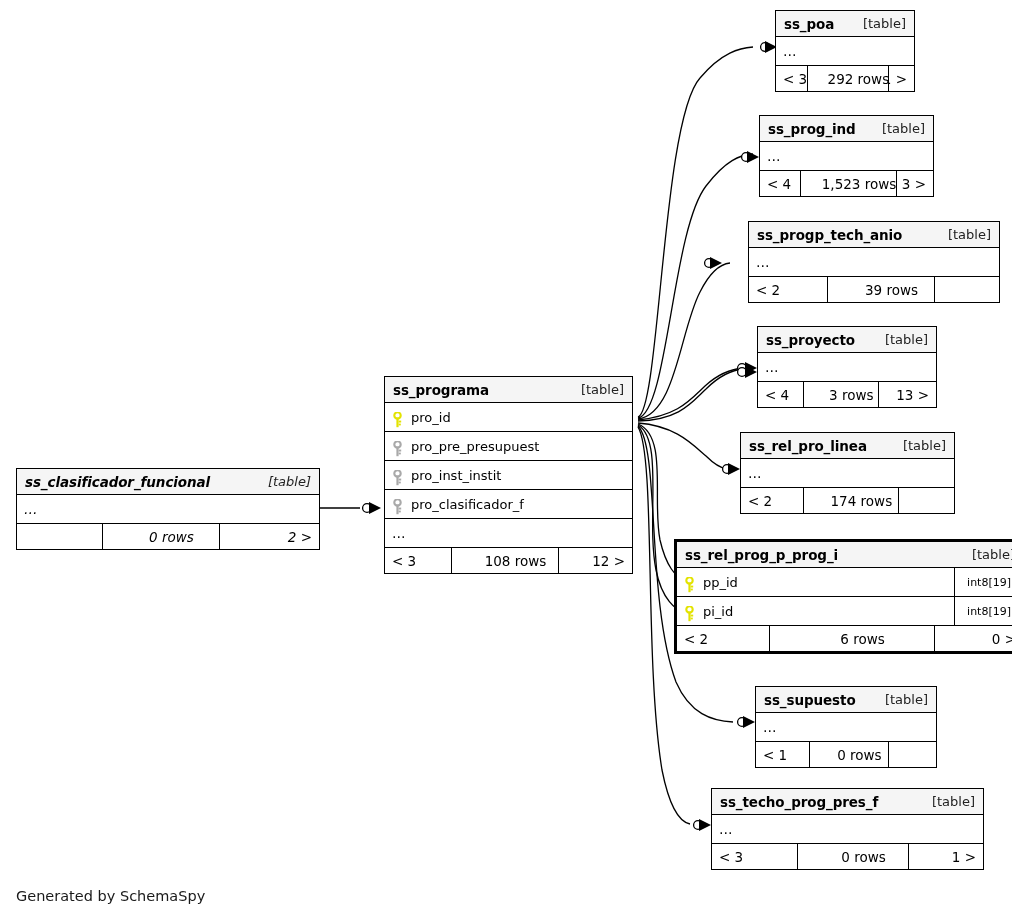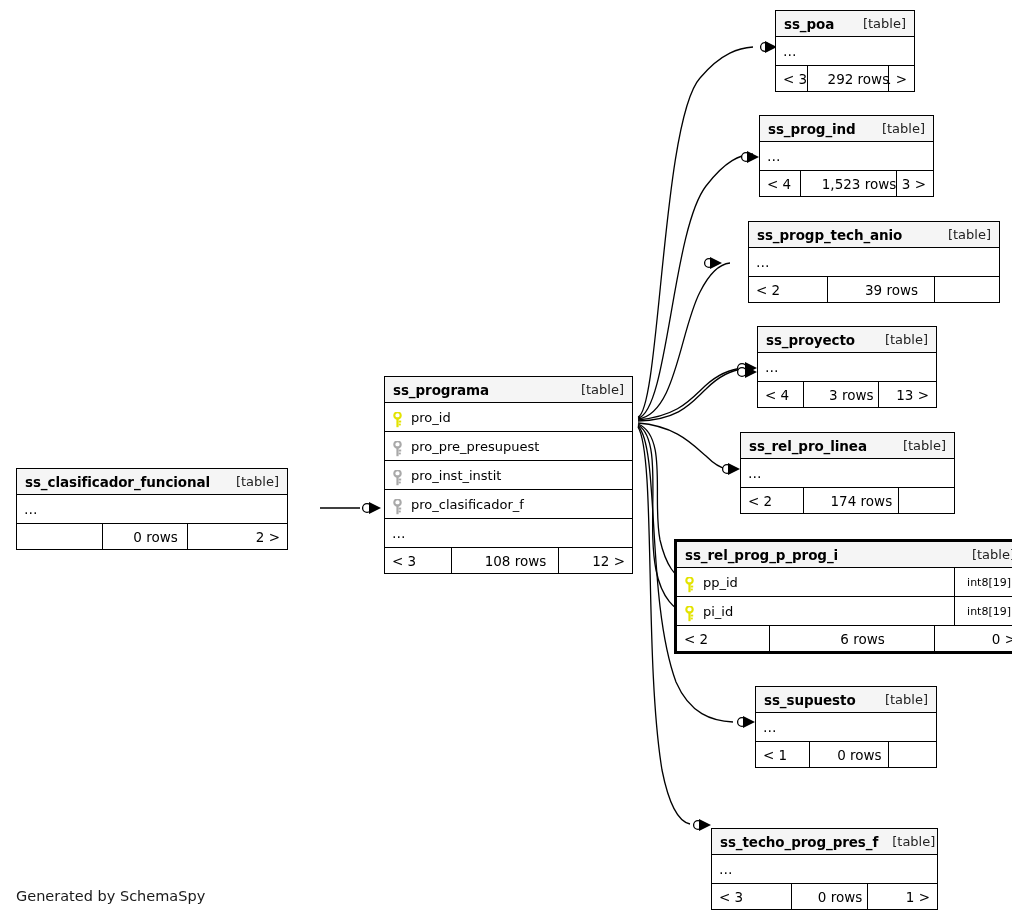--- a/index.html
+++ b/index.html
@@ -275,21 +275,21 @@
           <span class="tn-name">ss_supuesto</span>
           <span class="tn-tag">[table]</span>
         </div>
         <div class="tn-row ellipsis">…</div>
         <div class="tn-footer">
           <span class="fcell left" style="width:55px">&lt; 1</span>
           <span class="fcell center" style="flex:1 1 auto">0 rows</span>
           <span class="fcell right" style="width:49px"></span>
         </div>
       </div>
-      <div class="table-node" style="left: 711px; top: 788px; width: 227px; margin-top: 40px;">
+      <div class="table-node" style="left: 711px; top: 788px; width: 273px;">
         <div class="tn-header">
           <span class="tn-name">ss_techo_prog_pres_f</span>
           <span class="tn-tag">[table]</span>
         </div>
         <div class="tn-row ellipsis">…</div>
         <div class="tn-footer">
           <span class="fcell left" style="width:85px">&lt; 3</span>
           <span class="fcell center" style="flex:1 1 auto">0 rows</span>
           <span class="fcell right" style="width:74px">1 &gt;</span>
         </div>
@@ -343,21 +343,21 @@
             <span class="col-label">pro_clasificador_f</span>
           </span>
         </div>
         <div class="tn-row ellipsis">…</div>
         <div class="tn-footer">
           <span class="fcell left" style="width:66px">&lt; 3</span>
           <span class="fcell center" style="flex:1 1 auto">108 rows</span>
           <span class="fcell right" style="width:73px">12 &gt;</span>
         </div>
       </div>
-      <div class="table-node" style="left: 16px; top: 468px; width: 272px;">
+      <div class="table-node" style="left: 16px; top: 468px; width: 304px; font-style: italic;">
         <div class="tn-header">
           <span class="tn-name">ss_clasificador_funcional</span>
           <span class="tn-tag">[table]</span>
         </div>
         <div class="tn-row ellipsis">…</div>
         <div class="tn-footer">
           <span class="fcell left" style="width:85px"></span>
           <span class="fcell center" style="flex:1 1 auto">0 rows</span>
           <span class="fcell right" style="width:99px">2 &gt;</span>
         </div>

